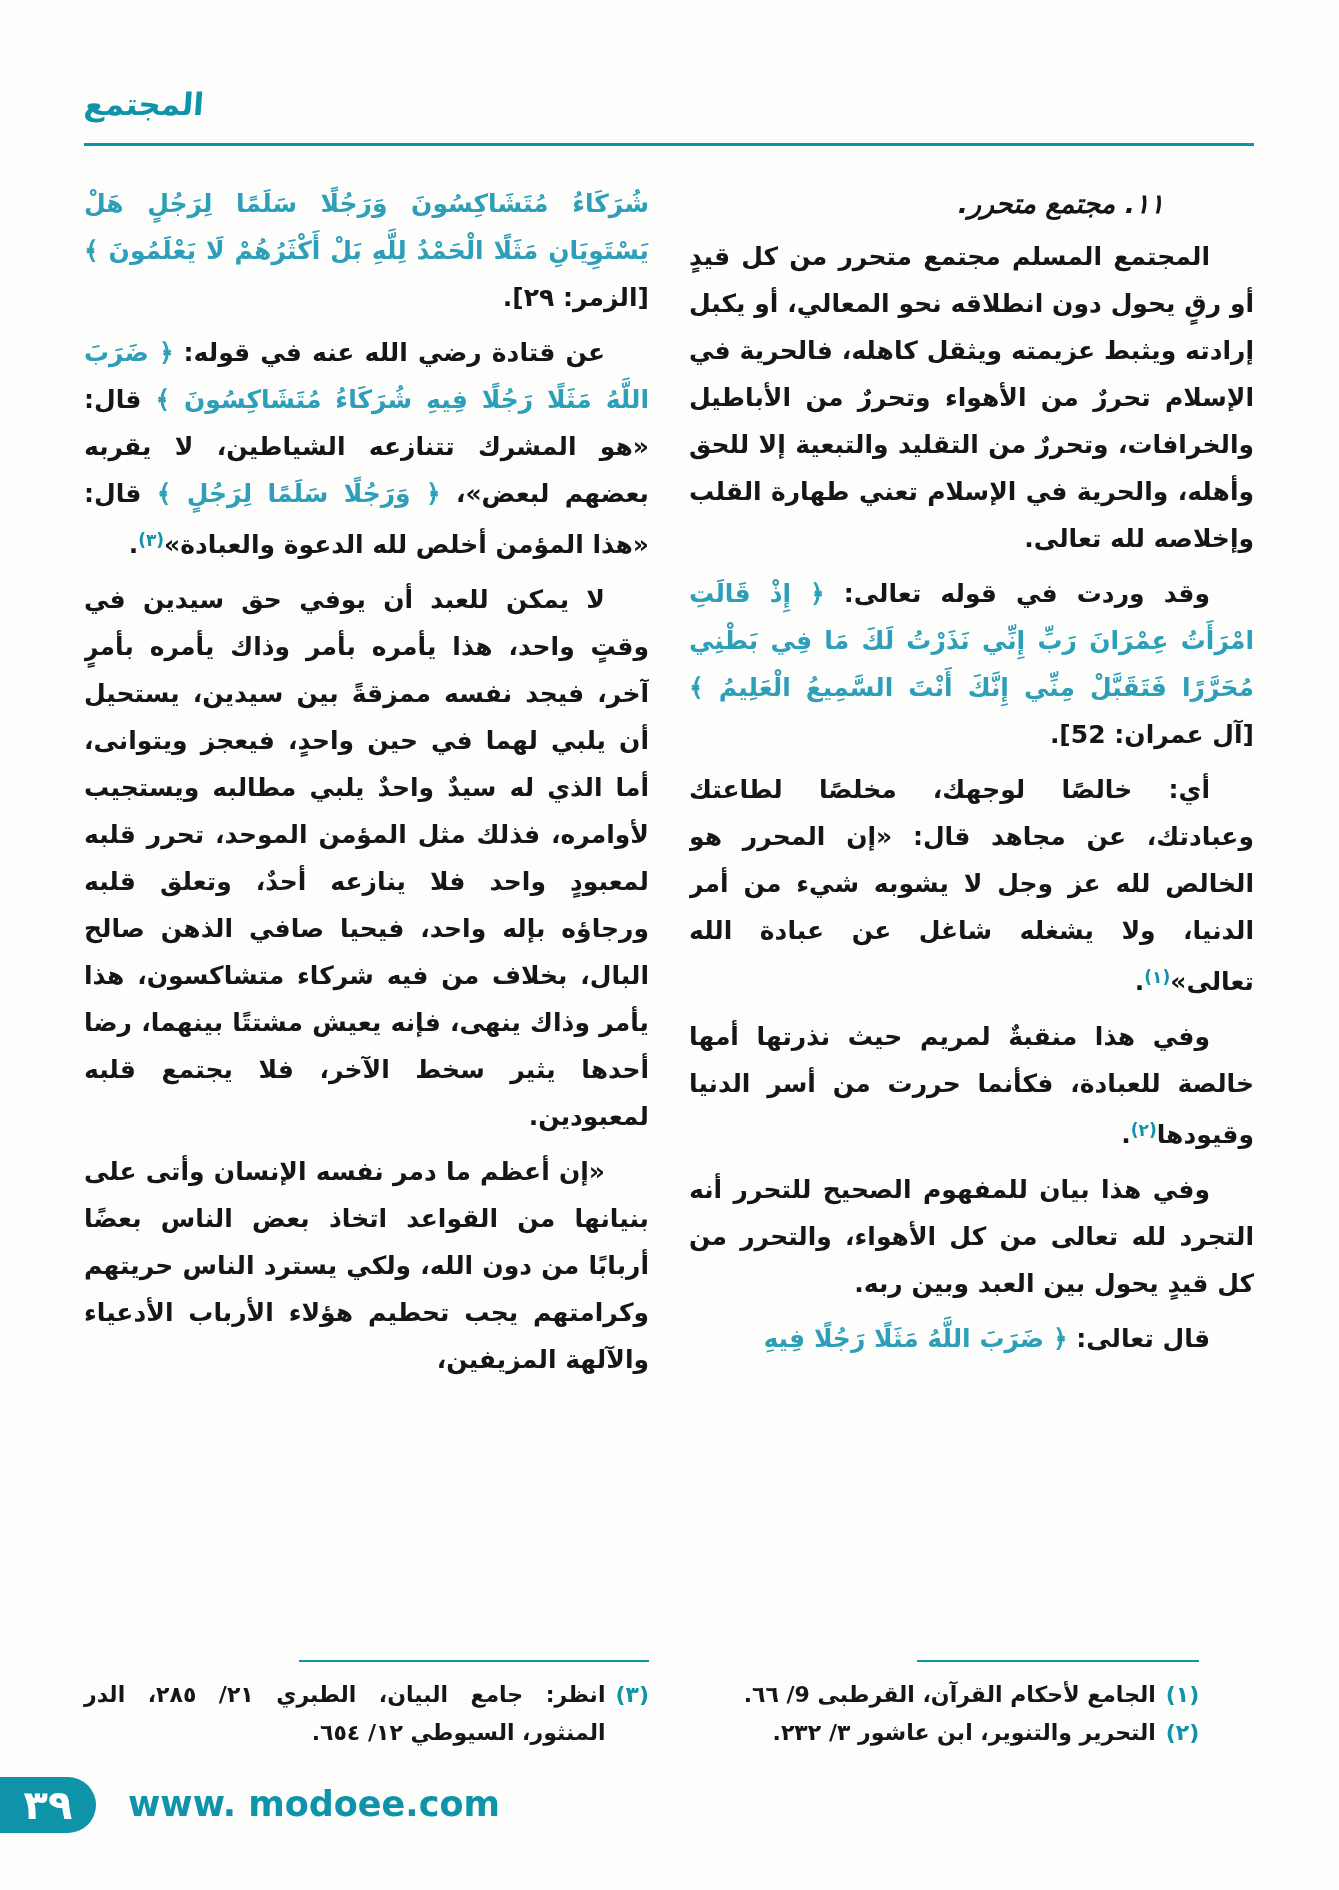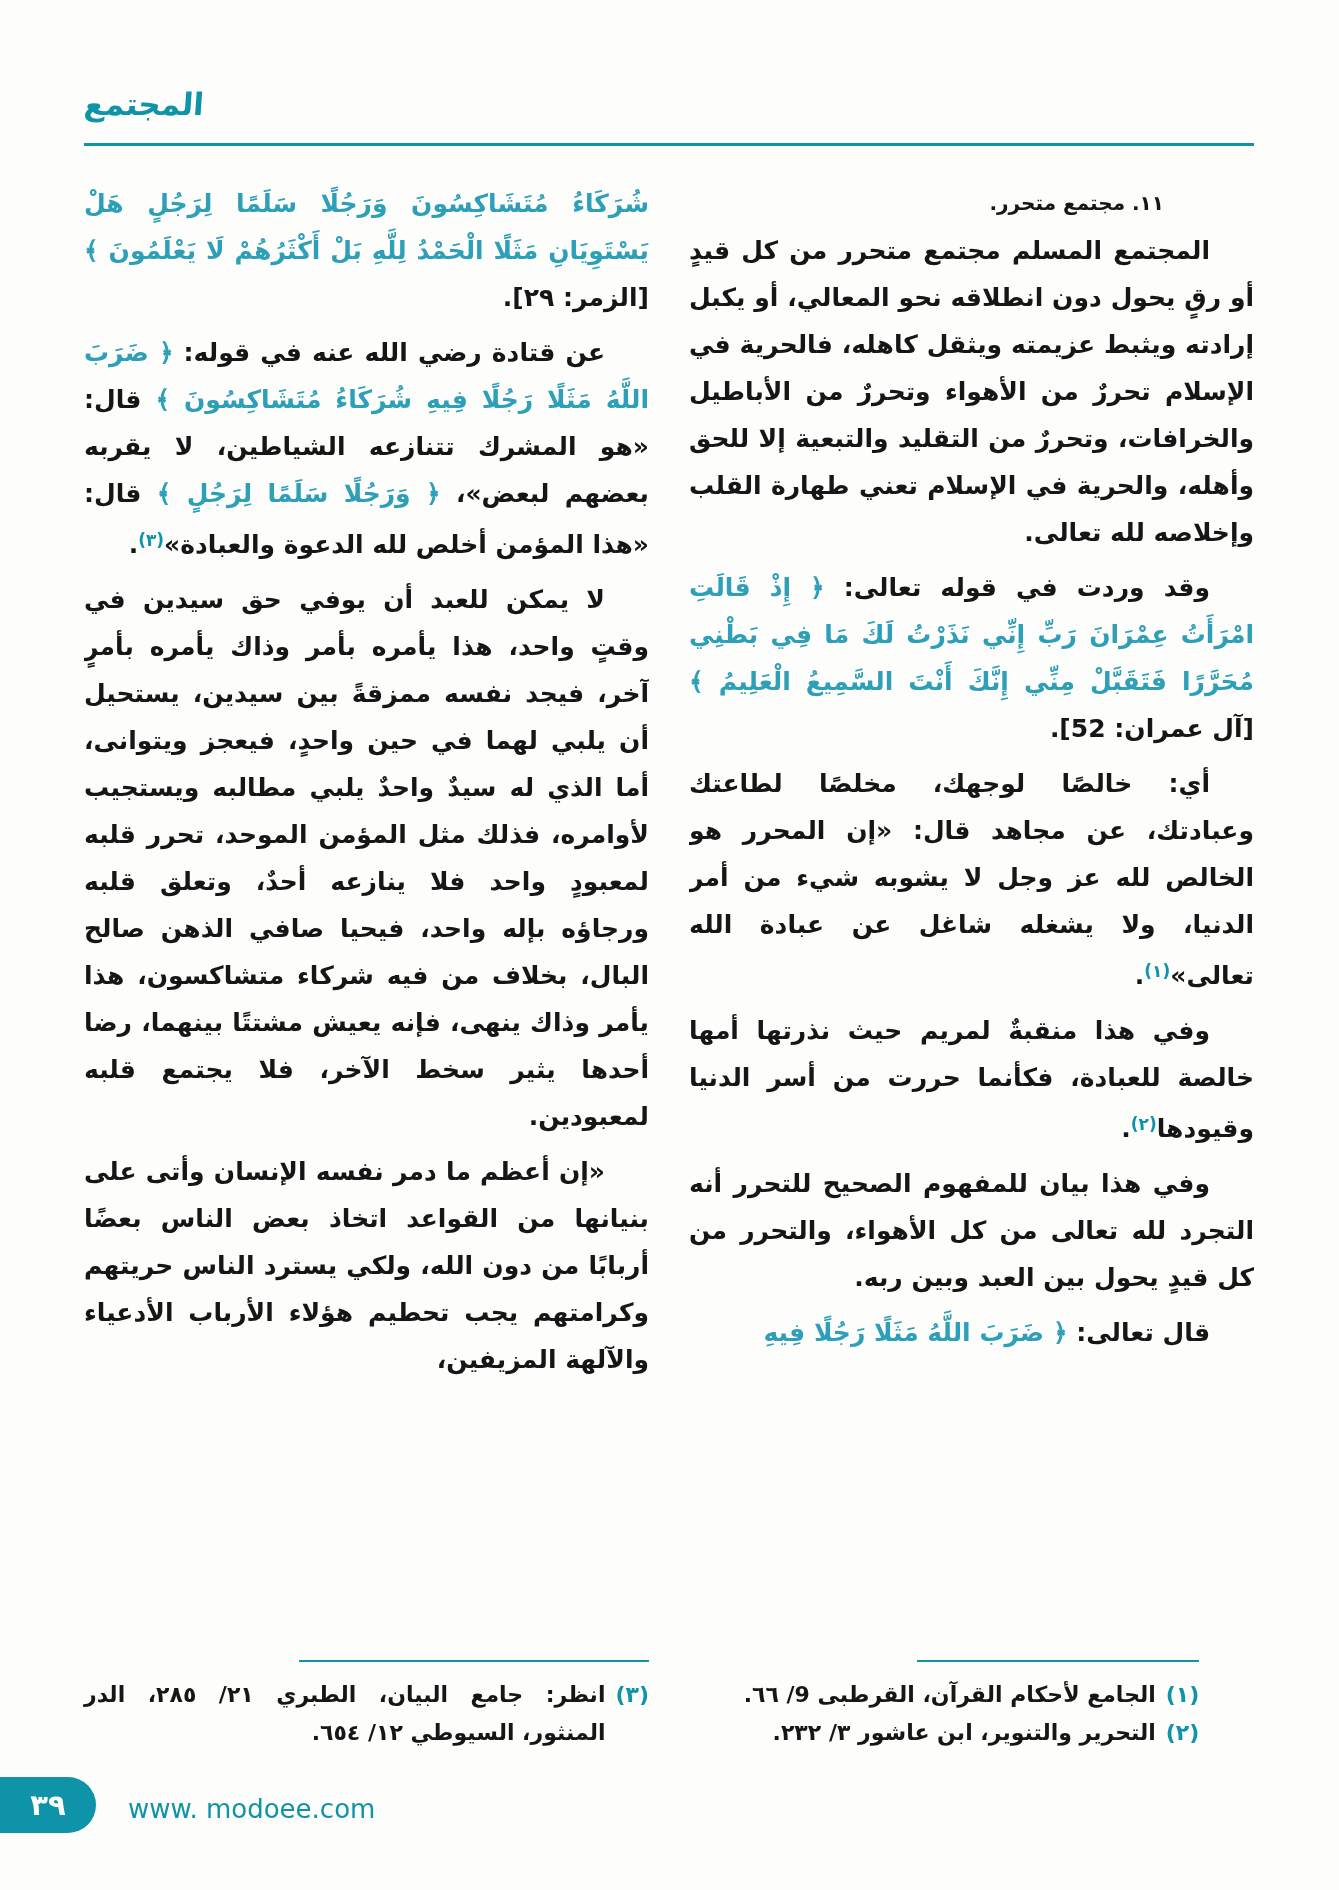--- a/index.html
+++ b/index.html
@@ -31,21 +31,21 @@
     position:absolute;top:180px;right:85px;left:84px;height:1572px;
     display:flex;gap:40px;
   }
   .column{flex:1;min-width:0;display:flex;flex-direction:column;align-items:center;}
   .col-content{flex:1 1 auto;overflow:hidden;}
   .para{
     font-size:25px;line-height:47px;font-weight:700;
     color:var(--ink);text-align:justify;text-indent:44px;
     margin-bottom:8px;
   }
-  .para.heading{font-size:20px;text-indent:90px;margin-bottom:0;}
+  .para.heading{font-size:27px;text-indent:90px;margin-bottom:6px;font-style:italic;}
   .para.no-indent{text-indent:0;}
   .seg-text{color:var(--ink);}
   .seg-quran{color:var(--quran);}
   .seg-fnref{
     color:var(--accent);font-size:17px;font-weight:700;
     vertical-align:7px;letter-spacing:1px;
   }
   .footnotes{flex:0 0 auto;padding-top:6px;}
   .fn-rule{width:62%;height:2px;background:var(--accent);margin-bottom:14px;}
   .footnote{
@@ -53,24 +53,24 @@
     font-size:22px;line-height:38px;font-weight:700;
     color:var(--ink);text-align:justify;
   }
   .fn-num{color:var(--accent);flex:0 0 auto;}
   .fn-text{flex:1 1 auto;min-width:0;}
   .footer-tab{
     position:absolute;left:0;bottom:57px;width:96px;height:56px;
     background:var(--accent);border-radius:0 28px 28px 0;
     display:flex;align-items:center;justify-content:center;
   }
-  .page-number{color:#ffffff;font-size:29px;font-weight:bold;}
+  .page-number{color:#ffffff;font-size:40px;font-weight:bold;}
   .website{
     position:absolute;left:128px;bottom:66px;
-    color:var(--accent);font-size:26px;font-weight:normal;
+    color:var(--accent);font-size:35px;font-weight:bold;
     direction:ltr;
   }
 </style>
 </head>
 <body>
 
 <div class="page">
 
   <div class="running-header">المجتمع</div>
   <div class="header-rule"></div>

